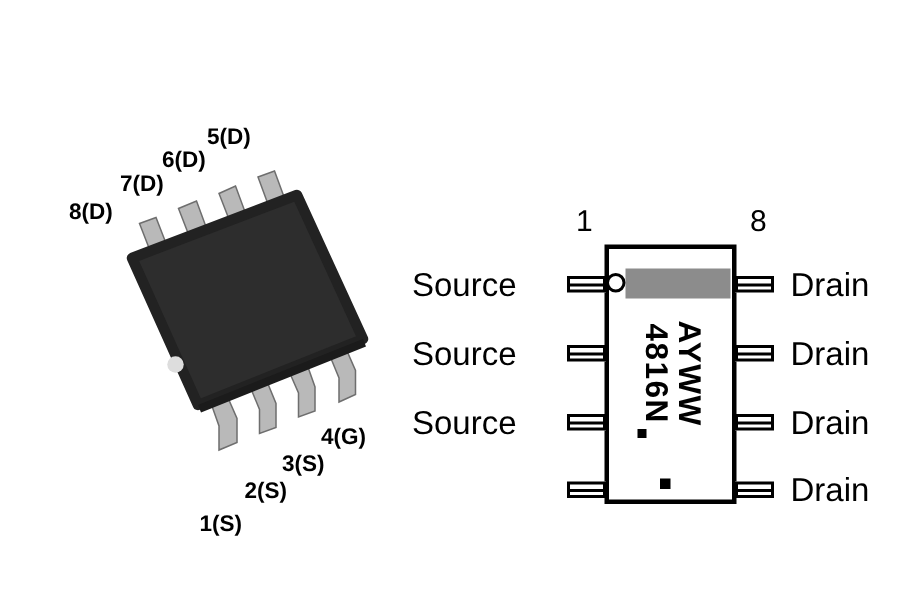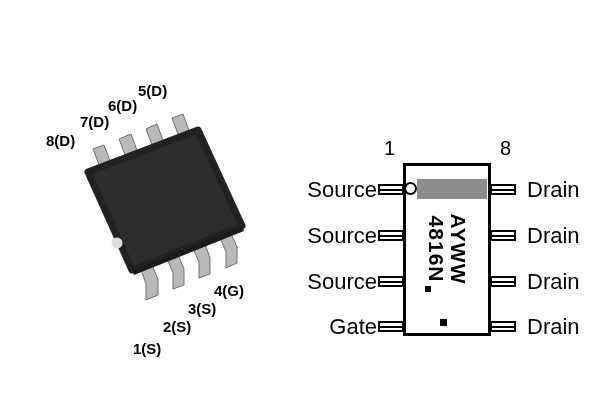--- a/index.html
+++ b/index.html
@@ -39,21 +39,21 @@
   .num1{left:384px;top:137px;}
   .num8{left:500px;top:137px;}
   .pin{
     position:absolute;width:26px;height:11px;border:2px solid #000;
     background:#fff;box-sizing:border-box;
   }
   .pin i{position:absolute;left:-1px;right:-1px;top:50%;margin-top:-1px;height:2px;background:#000;display:block;}
   .pin.l{left:378px;} .pin.r{left:490px;}
   .row1{top:184px;} .row2{top:230px;} .row3{top:276px;} .row4{top:321px;}
   .plabel{position:absolute;font-size:22px;}
-  .plabel.l{left:284px;width:93px;text-align:right;}
+  .plabel.l{left:263px;width:93px;text-align:center;}
   .plabel.r{left:527px;width:80px;text-align:left;}
   .lrow1{top:177px;} .lrow2{top:223px;} .lrow3{top:269px;} .lrow4{top:314px;}
 </style>
 </head>
 <body>
 
 <div class="stage">
 
   <svg class="chip3d" width="280" height="400" viewBox="0 0 280 400">
 
@@ -120,20 +120,19 @@
   <div class="pin r row3">
       <i></i>
     </div>
   <div class="pin r row4">
       <i></i>
     </div>
 
   <div class="plabel l lrow1">Source</div>
   <div class="plabel l lrow2">Source</div>
   <div class="plabel l lrow3">Source</div>
-  <div class="plabel l lrow4">Gate</div>
 
   <div class="plabel r lrow1">Drain</div>
   <div class="plabel r lrow2">Drain</div>
   <div class="plabel r lrow3">Drain</div>
   <div class="plabel r lrow4">Drain</div>
 
 </div>
 
 </body></html>

